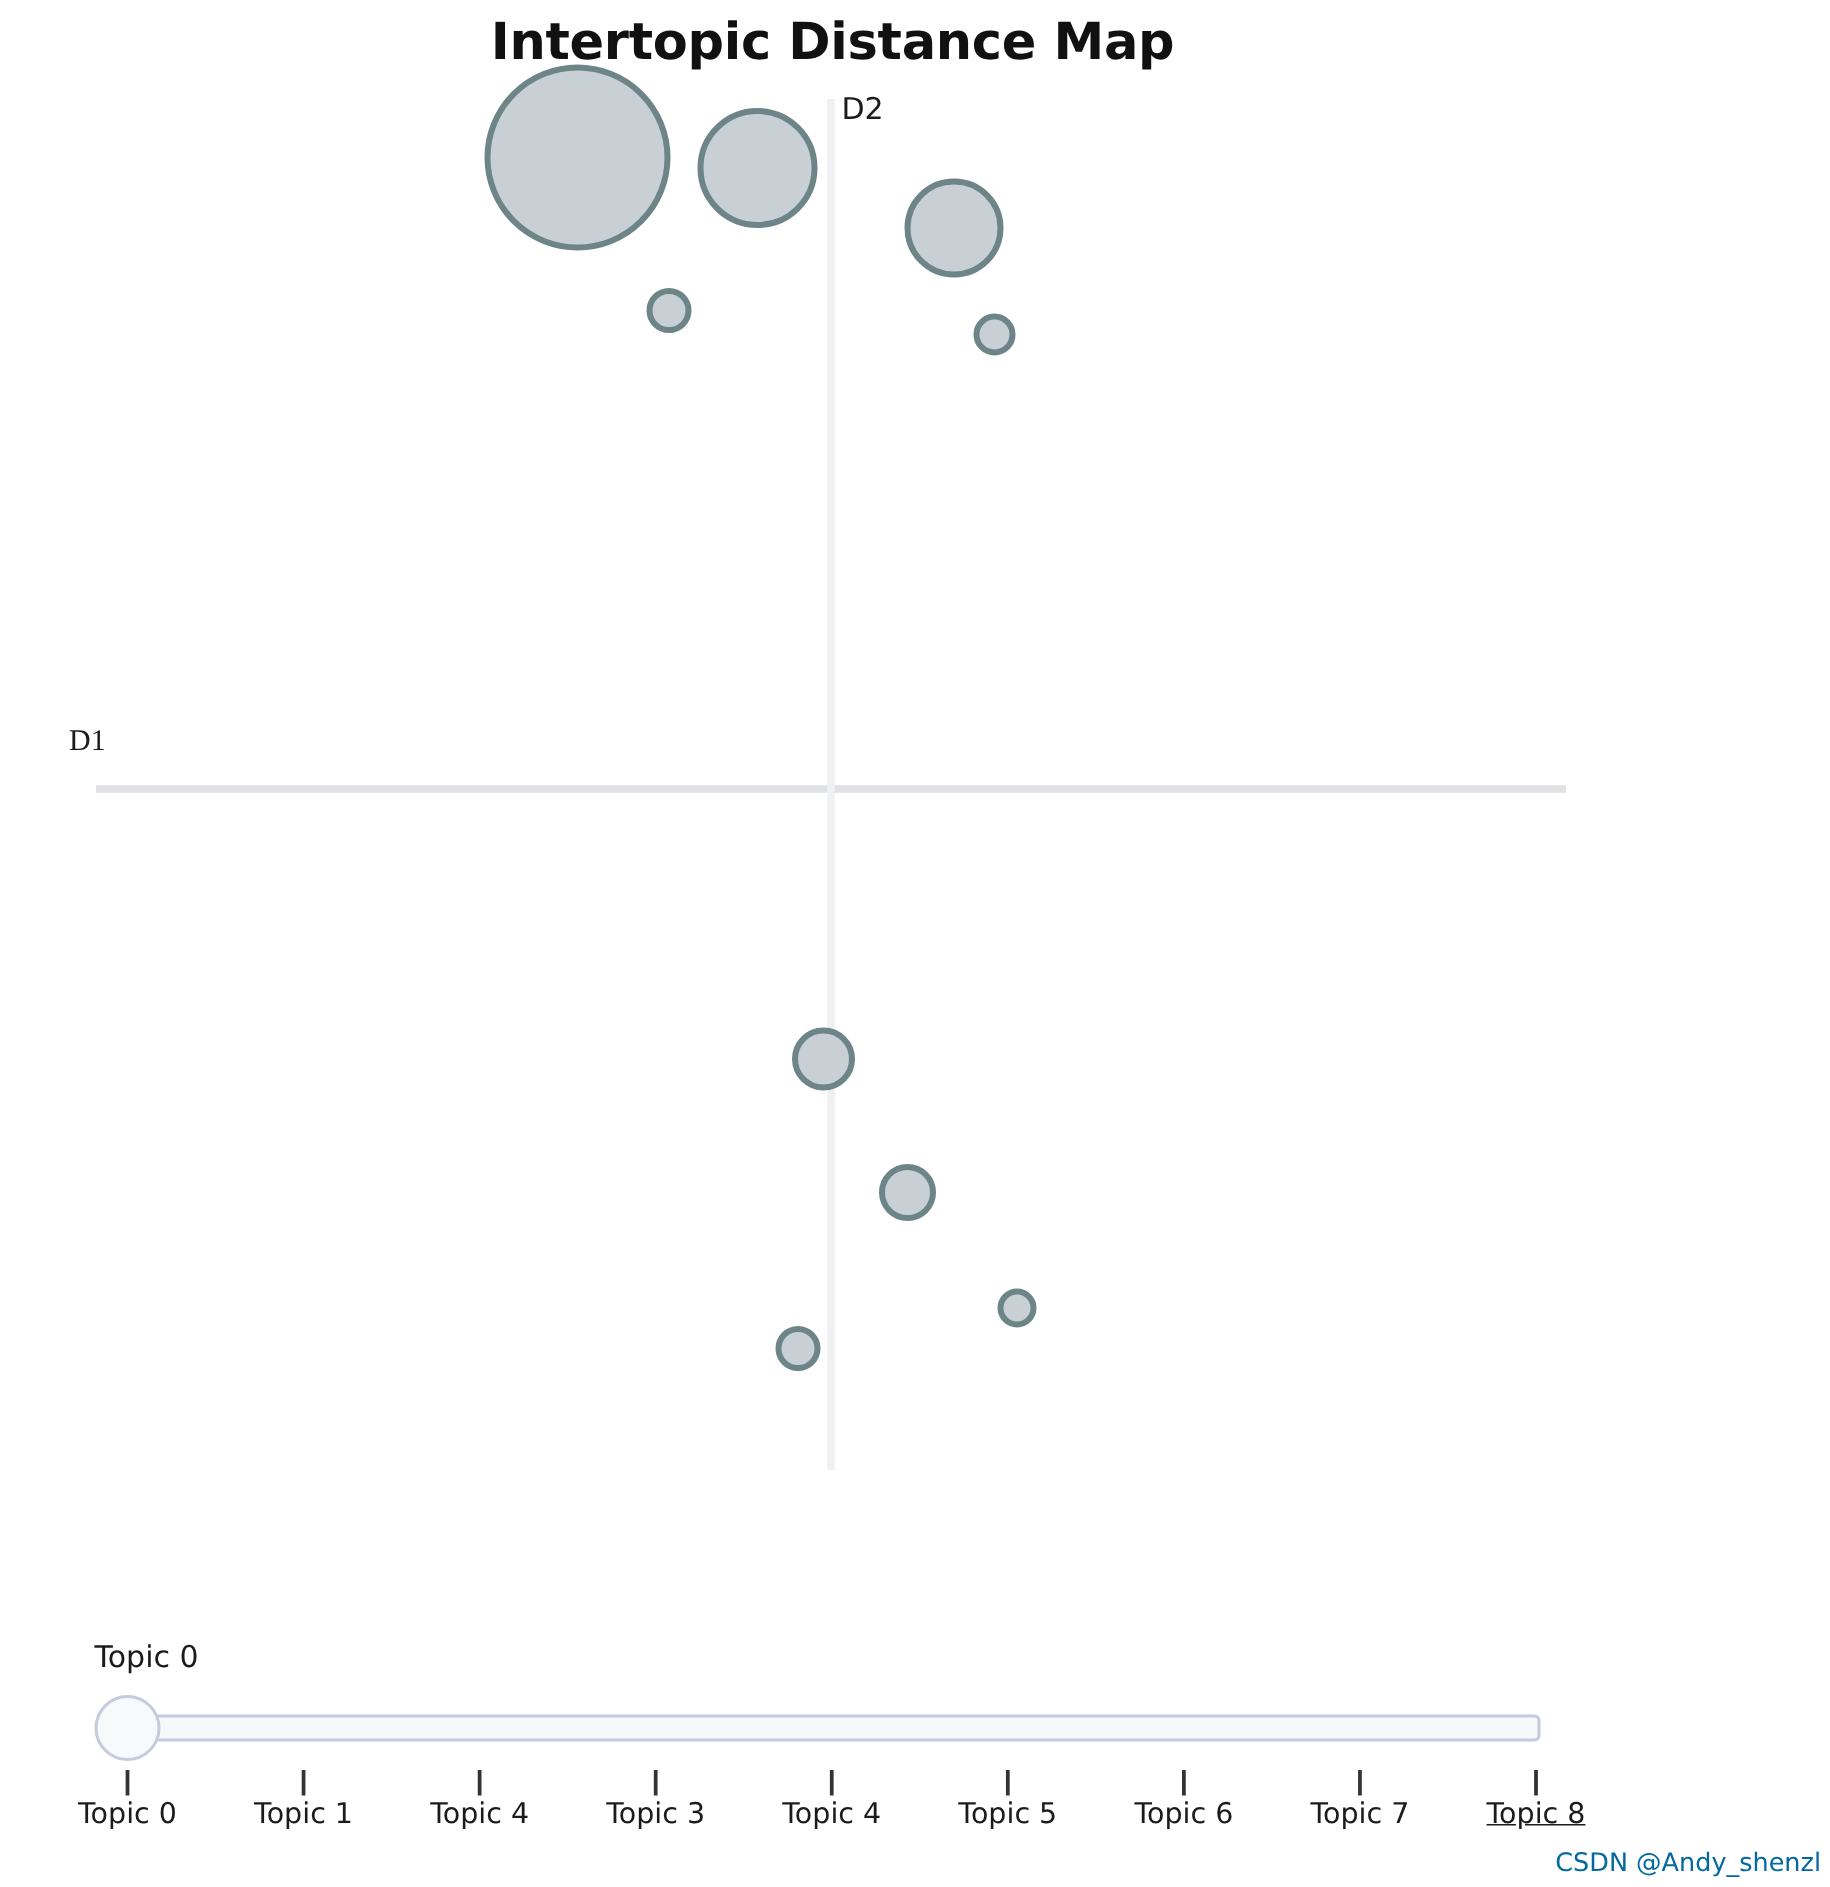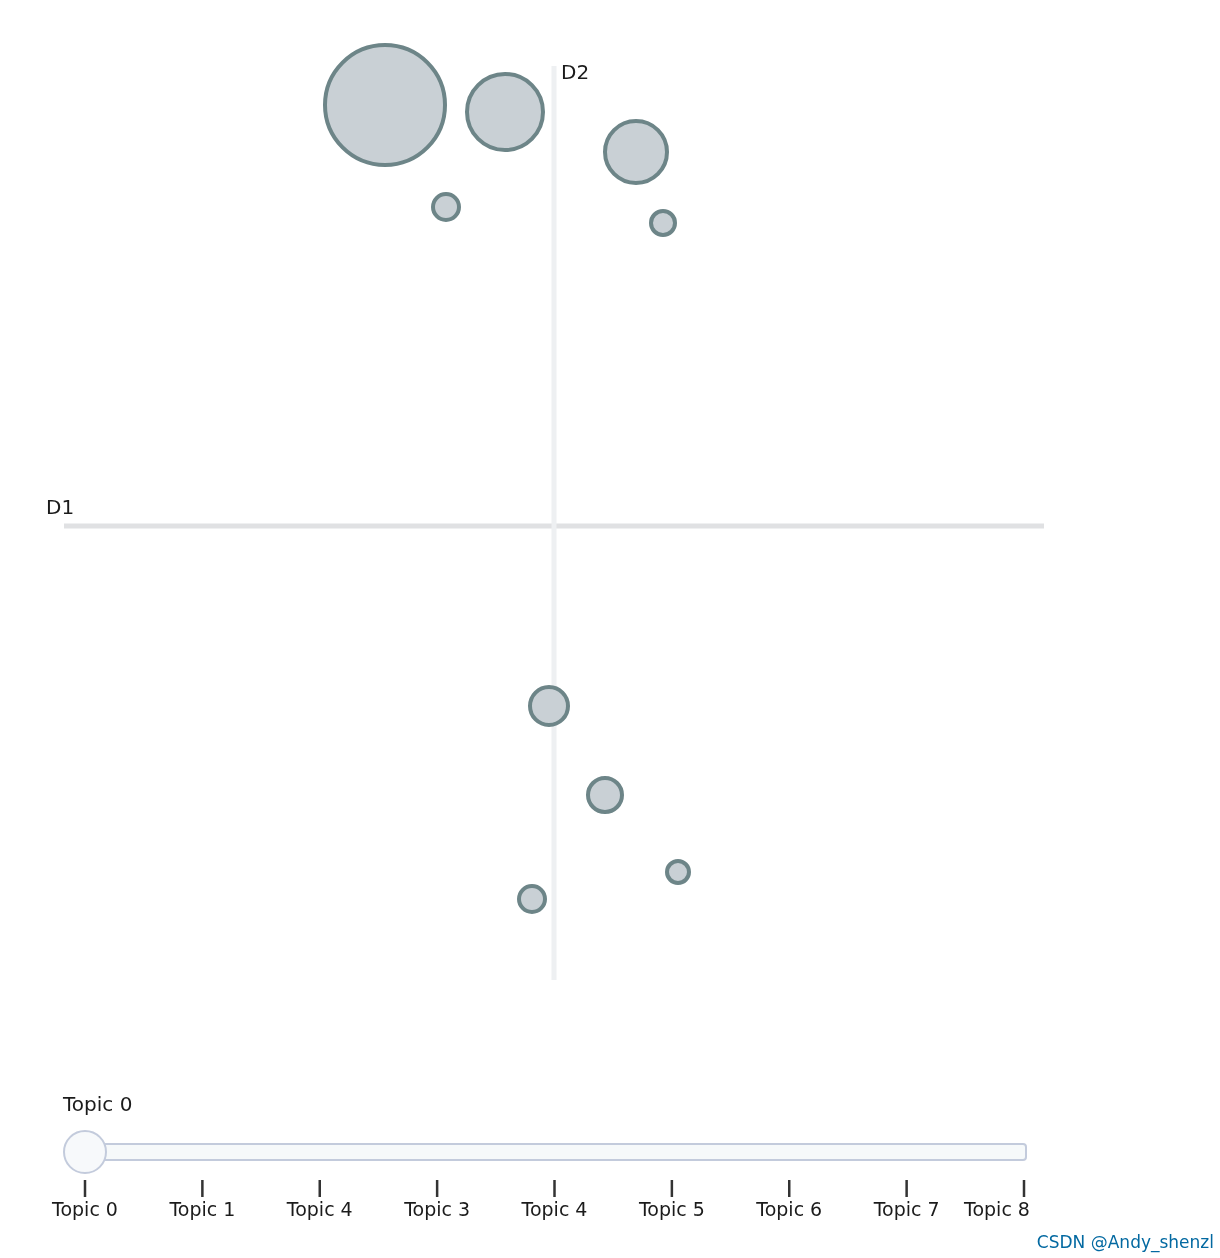--- a/index.html
+++ b/index.html
@@ -48,21 +48,21 @@
     top: 0;
   }
 
   .axis-label {
     position: absolute;
     font-size: 20px;
     color: #1b1b1b;
     font-family: "DejaVu Sans", sans-serif;
     white-space: nowrap;
   }
-  #axis-label-d1 { left: 46px; top: 495px; }
+  #axis-label-d1 { left: 46px; top: 483px; font-family: Liberation Serif, serif; }
   #axis-label-d2 { left: 561px; top: 60px; }
 
   
   #slider-region {
     position: absolute;
     left: 0;
     top: 1075px;
     width: 1212px;
     height: 183px;
   }
@@ -101,20 +101,21 @@
     font-family: "DejaVu Sans", sans-serif;
     white-space: nowrap;
     user-select: none;
   }
 </style>
 </head>
 <body>
 
 <div id="root">
 
+  <div id="chart-title">Intertopic Distance Map</div>
 
   <div id="plot-area">
     <svg id="plot-svg" width="1220" height="1050">
       <g id="axis-lines">
           <line x1="64" y1="526" x2="1044" y2="526" stroke="#e0e1e3" stroke-width="5"></line>
           <line x1="554" y1="66" x2="554" y2="980" stroke="#eef0f2" stroke-width="5"></line>
         </g>
       <g id="bubbles">
           <circle cx="385" cy="105" r="60" fill="#c9d0d5" stroke="#6d8588" stroke-width="4"></circle>
           <circle cx="505" cy="112" r="38" fill="#c9d0d5" stroke="#6d8588" stroke-width="4"></circle>
@@ -158,19 +159,19 @@
 
     <div id="tick-labels">
         <div class="tick-label" style="left: 85px;">Topic 0</div>
         <div class="tick-label" style="left: 202.375px; text-align: right;">Topic 1</div>
         <div class="tick-label" style="left: 319.75px;">Topic 4</div>
         <div class="tick-label" style="left: 437.125px;">Topic 3</div>
         <div class="tick-label" style="left: 554.5px;">Topic 4</div>
         <div class="tick-label" style="left: 671.875px; text-align: right;">Topic 5</div>
         <div class="tick-label" style="left: 789.25px;">Topic 6</div>
         <div class="tick-label" style="left: 906.625px;">Topic 7</div>
-        <div class="tick-label" style="left: 997px;">Topic 8</div>
+        <div class="tick-label" style="left: 1024px; text-decoration: underline;">Topic 8</div>
       </div>
   </div>
 
   <div id="watermark">CSDN @Andy_shenzl</div>
 
 </div>
 
 </body></html>

